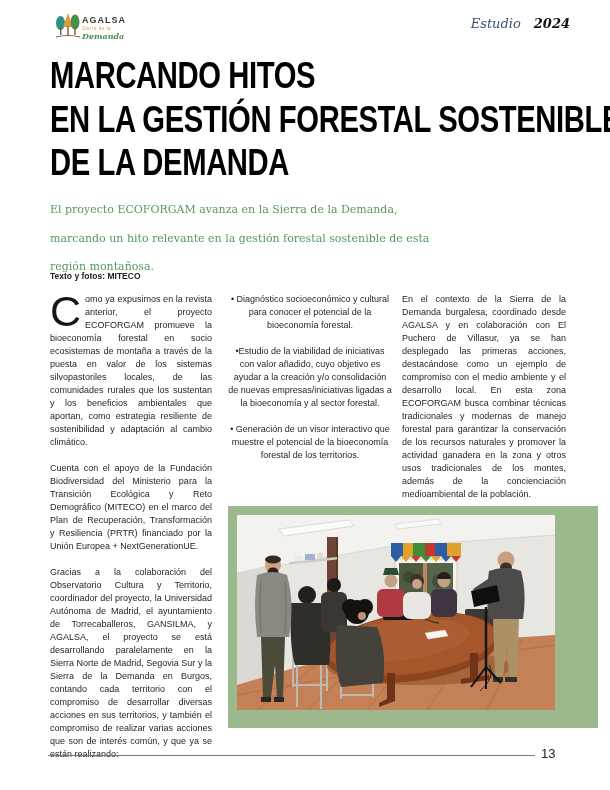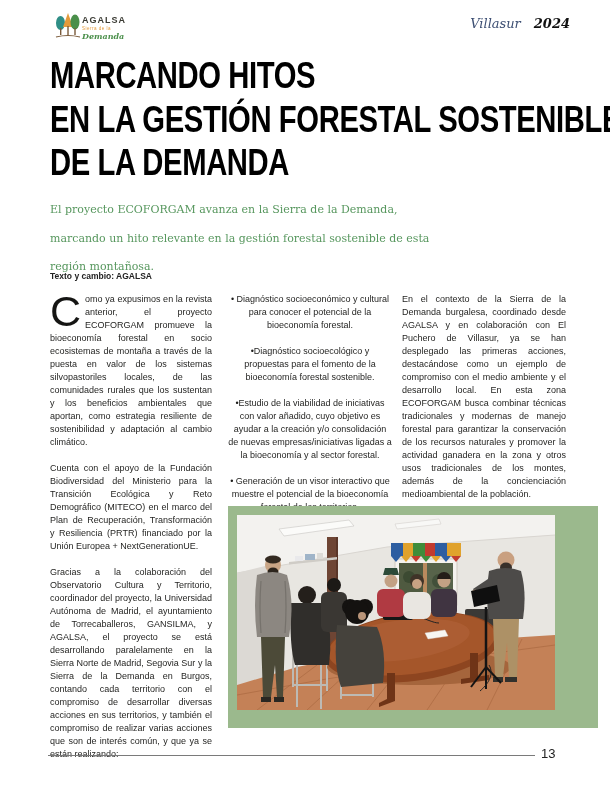--- a/index.html
+++ b/index.html
@@ -75,46 +75,45 @@
       </svg>
     </span>
     <span class="logo-text">
       <span class="logo-name">AGALSA</span>
       <span class="logo-tagline-top">Sierra de la</span>
       <span class="logo-tagline">Demanda</span>
     </span>
   </div>
 
   <div class="issue-date">
-    <span class="issue-season">Villasur</span><span class="issue-year">2024</span>
+    <span class="issue-season">Estudio</span><span class="issue-year">2024</span>
   </div>
 
   <div class="article-title">
     <div class="title-line">MARCANDO HITOS</div>
     <div class="title-line">EN LA GESTIÓN FORESTAL SOSTENIBLE</div>
     <div class="title-line">DE LA DEMANDA</div>
   </div>
 
   <div class="article-lead">
     <div class="lead-line">El proyecto ECOFORGAM avanza en la Sierra de la Demanda,</div>
     <div class="lead-line">marcando un hito relevante en la gestión forestal sostenible de esta</div>
     <div class="lead-line">región montañosa.</div>
   </div>
 
-  <div class="article-credit">Texto y cambio: AGALSA</div>
+  <div class="article-credit">Texto y fotos: MITECO</div>
 
   <div class="bodycols">
     <div class="col col-1">
       <p><span class="drop-cap">C</span><span>omo ya expusimos en la revista anterior, el proyecto ECOFORGAM promueve la bioeconomía forestal en socio ecosistemas de montaña a través de la puesta en valor de los sistemas silvopastoriles locales, de las comunidades rurales que los sustentan y los beneficios ambientales que aportan, como estrategia resiliente de sostenibilidad y adaptación al cambio climático.</span></p>
       <p>Cuenta con el apoyo de la Fundación Biodiversidad del Ministerio para la Transición Ecológica y Reto Demográfico (MITECO) en el marco del Plan de Recuperación, Transformación y Resiliencia (PRTR) financiado por la Unión Europea + NextGenerationUE.</p>
       <p>Gracias a la colaboración del Observatorio Cultura y Territorio, coordinador del proyecto, la Universidad Autónoma de Madrid, el ayuntamiento de Torrecaballeros, GANSILMA, y AGALSA, el proyecto se está desarrollando paralelamente en la Sierra Norte de Madrid, Segovia Sur y la Sierra de la Demanda en Burgos, contando cada territorio con el compromiso de desarrollar diversas acciones en sus territorios, y también el compromiso de realizar varias acciones que son de interés común, y que ya se están realizando:</p>
     </div>
     <div class="col col-2">
       <p>• Diagnóstico socioeconómico y cultural para conocer el potencial de la bioeconomía forestal.</p>
-      <p>•Diagnóstico socioecológico y propuestas para el fomento de la bioeconomía forestal sostenible.</p>
       <p>•Estudio de la viabilidad de iniciativas con valor añadido, cuyo objetivo es ayudar a la creación y/o consolidación de nuevas empresas/iniciativas ligadas a la bioeconomía y al sector forestal.</p>
       <p>• Generación de un visor interactivo que muestre el potencial de la bioeconomía forestal de los territorios.</p>
     </div>
     <div class="col col-3">
       <p>En el contexto de la Sierra de la Demanda burgalesa, coordinado desde AGALSA y en colaboración con El Puchero de Villasur, ya se han desplegado las primeras acciones, destacándose como un ejemplo de compromiso con el medio ambiente y el desarrollo local. En esta zona ECOFORGAM busca combinar técnicas tradicionales y modernas de manejo forestal para garantizar la conservación de los recursos naturales y promover la actividad ganadera en la zona y otros usos tradicionales de los montes, además de la concienciación medioambiental de la población.</p>
     </div>
   </div>
 
   <div class="photo-frame">
     <svg class="meeting-photo" viewBox="0 0 318 195" preserveAspectRatio="none">

